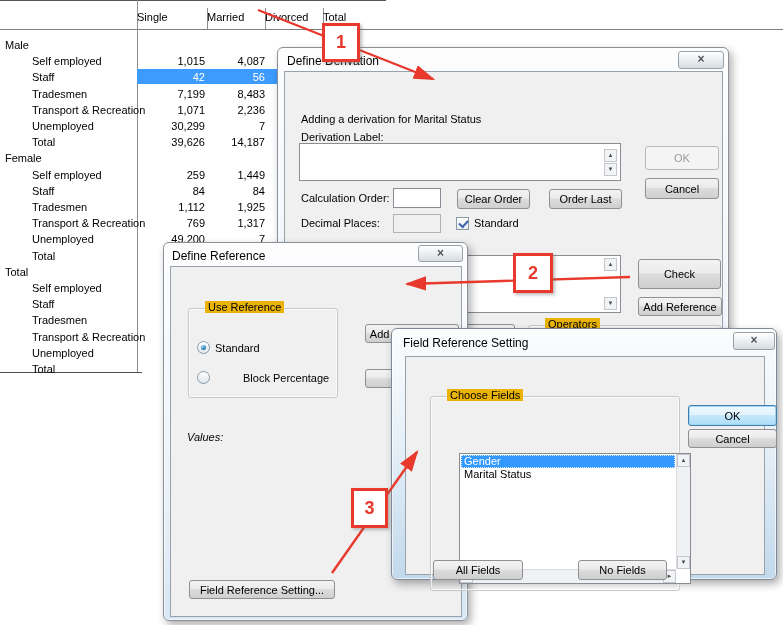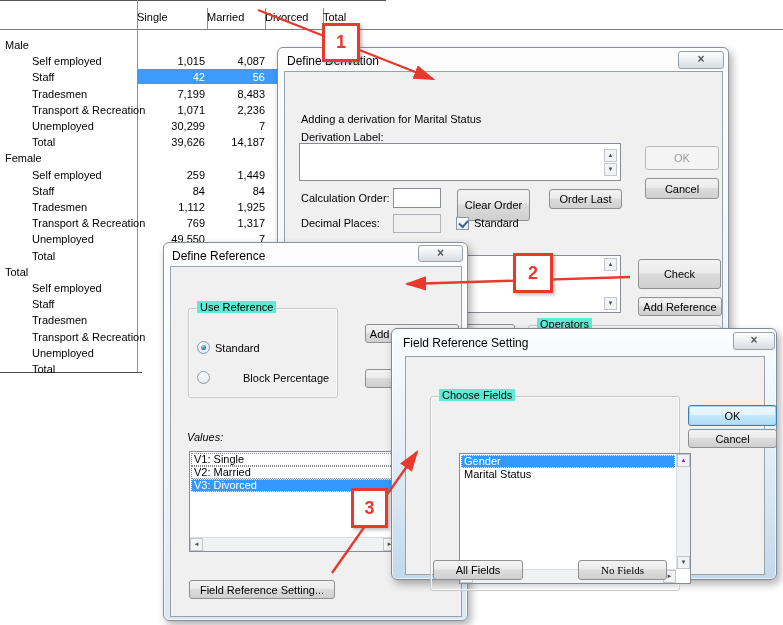--- a/index.html
+++ b/index.html
@@ -50,21 +50,21 @@
              background:linear-gradient(180deg,#eef8fe 0%,#e3f4fd 45%,#c5e8fb 50%,#addcf8 100%); }
 
   .field { position:absolute; background:#fff; border:1px solid #878c95; }
   .field.dis { background:#f0f0f0; border-color:#aeb3b9; }
   .ta { position:absolute; background:#fff; border:1px solid #878c95; }
   .sbtn { position:absolute; width:13px; height:13px; background:#f2f3f5; border:1px solid #c3c6ca;
           color:#4c4c4c; font-size:6px; line-height:11px; text-align:center; }
 
   .gbox { position:absolute; border:1px solid #c6c9cc; border-radius:3px;
           box-shadow:inset 0 0 0 1px rgba(255,255,255,.7); }
-  .gbox .gl { position:absolute; top:-8px; left:8px; background:#5eead4; padding:0 3px; white-space:nowrap; }
+  .gbox .gl { position:absolute; top:-8px; left:16px; background:#eab308; padding:0 3px; white-space:nowrap; }
 
   .radio { position:absolute; width:13px; height:13px; border:1px solid #8a98a4; border-radius:50%;
            background:linear-gradient(180deg,#fdfdfd,#e2e8ee); }
   .radio.on::after { content:""; position:absolute; left:3px; top:3px; width:5px; height:5px;
            border-radius:50%; background:radial-gradient(circle at 35% 30%,#9fdcf5 0%,#2a7eb8 60%,#14568a 100%); }
   .rlab { position:absolute; white-space:nowrap; }
 
   .cb { position:absolute; width:13px; height:13px; border:1px solid #8a98a4;
         background:linear-gradient(180deg,#fefefe,#e9edf1); }
   .cb.on::after { content:""; position:absolute; left:2px; top:2px; width:7px; height:4px;
@@ -89,21 +89,21 @@
 
   
   #dd-title{left:9px;top:6px;} #dd-close{left:400px;top:3px;width:46px;height:18px;}
   #dd-panel{left:6px;top:23px;width:439px;height:470px;}
   #dd-intro{left:16px;top:41px;} #dd-dlabel{left:16px;top:59px;}
   #dd-ta1{left:14px;top:71px;width:322px;height:38px;}
   #dd-ta1-up{right:3px;top:5px;} #dd-ta1-dn{right:3px;top:19px;}
   #dd-ok{left:360px;top:74px;width:74px;height:24px;}
   #dd-cancel{left:360px;top:106px;width:74px;height:21px;}
   #dd-calc-l{left:16px;top:120px;} #dd-calc{left:108px;top:116px;width:48px;height:20px;}
-  #dd-clear{left:172px;top:117px;width:73px;height:32px;}
+  #dd-clear{left:172px;top:117px;width:73px;height:20px;}
   #dd-last{left:264px;top:117px;width:73px;height:20px;}
   #dd-dec-l{left:16px;top:145px;} #dd-dec{left:108px;top:142px;width:48px;height:19px;}
   #dd-cb{left:171px;top:145px;} #dd-cb-l{left:189px;top:145px;}
   #dd-der-l{left:16px;top:171px;}
   #dd-ta2{left:14px;top:183px;width:322px;height:58px;}
   #dd-ta2-up{right:3px;top:2px;} #dd-ta2-dn{right:3px;bottom:2px;}
   #dd-check{left:353px;top:187px;width:83px;height:30px;}
   #dd-addref{left:353px;top:225px;width:84px;height:19px;}
   #dd-addexp{left:120px;top:252px;width:110px;height:19px;}
   #dd-ops{left:243px;top:253px;width:193px;height:58px;}
@@ -122,21 +122,21 @@
   #frs-title{left:11px;top:7px;} #frs-close{left:341px;top:3px;width:42px;height:18px;}
   #frs-panel{left:13px;top:27px;width:360px;height:219px;}
   #frs-gbox{left:24px;top:39px;width:250px;height:195px;}
   #frs-list{left:28px;top:56px;width:232px;height:131px;}
   #frs-list .items{left:1px;top:1px;right:15px;bottom:15px;}
   #frs-vscroll{right:0;top:0;bottom:14px;width:14px;}
   #frs-hscroll{left:0;right:14px;bottom:0;height:14px;}
   #frs-ok{left:282px;top:48px;width:89px;height:21px;}
   #frs-cancel{left:282px;top:72px;width:89px;height:19px;}
   #frs-all{left:27px;top:203px;width:90px;height:20px;}
-  #frs-none{left:172px;top:203px;width:89px;height:20px;font-family:Liberation Serif, serif;}
+  #frs-none{left:172px;top:203px;width:89px;height:20px;}
 </style>
 </head>
 <body>
 
 <div id="stage">
 
   <div>
     <div id="tl-top" class="tl"></div>
     <div id="tl-head" class="tl"></div>
     <div id="tl-vert" class="tl"></div>
@@ -203,21 +203,21 @@
           <div class="v v1">1,112</div>
           <div class="v v2">1,925</div>
         </div>
         <div class="trow" style="top: 217.2px;">
           <div class="lbl" style="left: 32px;">Transport &amp; Recreation</div>
           <div class="v v1">769</div>
           <div class="v v2">1,317</div>
         </div>
         <div class="trow" style="top: 233.4px;">
           <div class="lbl" style="left: 32px;">Unemployed</div>
-          <div class="v v1">49,550</div>
+          <div class="v v1">49,200</div>
           <div class="v v2">7</div>
         </div>
         <div class="trow" style="top: 249.6px;">
           <div class="lbl" style="left: 32px;">Total</div>
         </div>
         <div class="trow" style="top: 265.8px;">
           <div class="lbl" style="left: 5px;">Total</div>
         </div>
         <div class="trow" style="top: 282px;">
           <div class="lbl" style="left: 32px;">Self employed</div>
@@ -290,31 +290,20 @@
         <div id="dr-radios">
             <div class="radio on" style="left: 8px; top: 32px;"></div>
             <div class="rlab" style="left: 26px; top: 33px;">Standard</div>
             <div class="radio" style="left: 8px; top: 62px;"></div>
             <div class="rlab" style="left: 26px; top: 63px; padding-left: 28px;">Block Percentage</div>
           </div>
       </div>
       <div class="btn" id="dr-addto">Add to Derivation</div>
       <div class="btn" id="dr-cancel">Cancel</div>
       <div class="abs" id="dr-values-l">Values:</div>
-      <div class="list" id="dr-list">
-        <div class="items">
-            <div class="li dot">V1: Single</div>
-            <div class="li dot">V2: Married</div>
-            <div class="li sel">V3: Divorced</div>
-          </div>
-        <div class="hscroll" id="dr-hscroll">
-          <div class="sbtn" style="left:0;top:0">◄</div>
-          <div class="sbtn" style="right:0;top:0">►</div>
-        </div>
-      </div>
       <div class="btn" id="dr-frsbtn">Field Reference Setting...</div>
     </div>
   </div>
 
   <div id="dlg-frs" class="dlg">
     <div id="frs-title" class="dlg-title">Field Reference Setting</div>
     <div id="frs-close" class="close">×</div>
     <div id="frs-panel" class="panel">
       <div class="gbox" id="frs-gbox">
         <div class="gl">Choose Fields</div>

